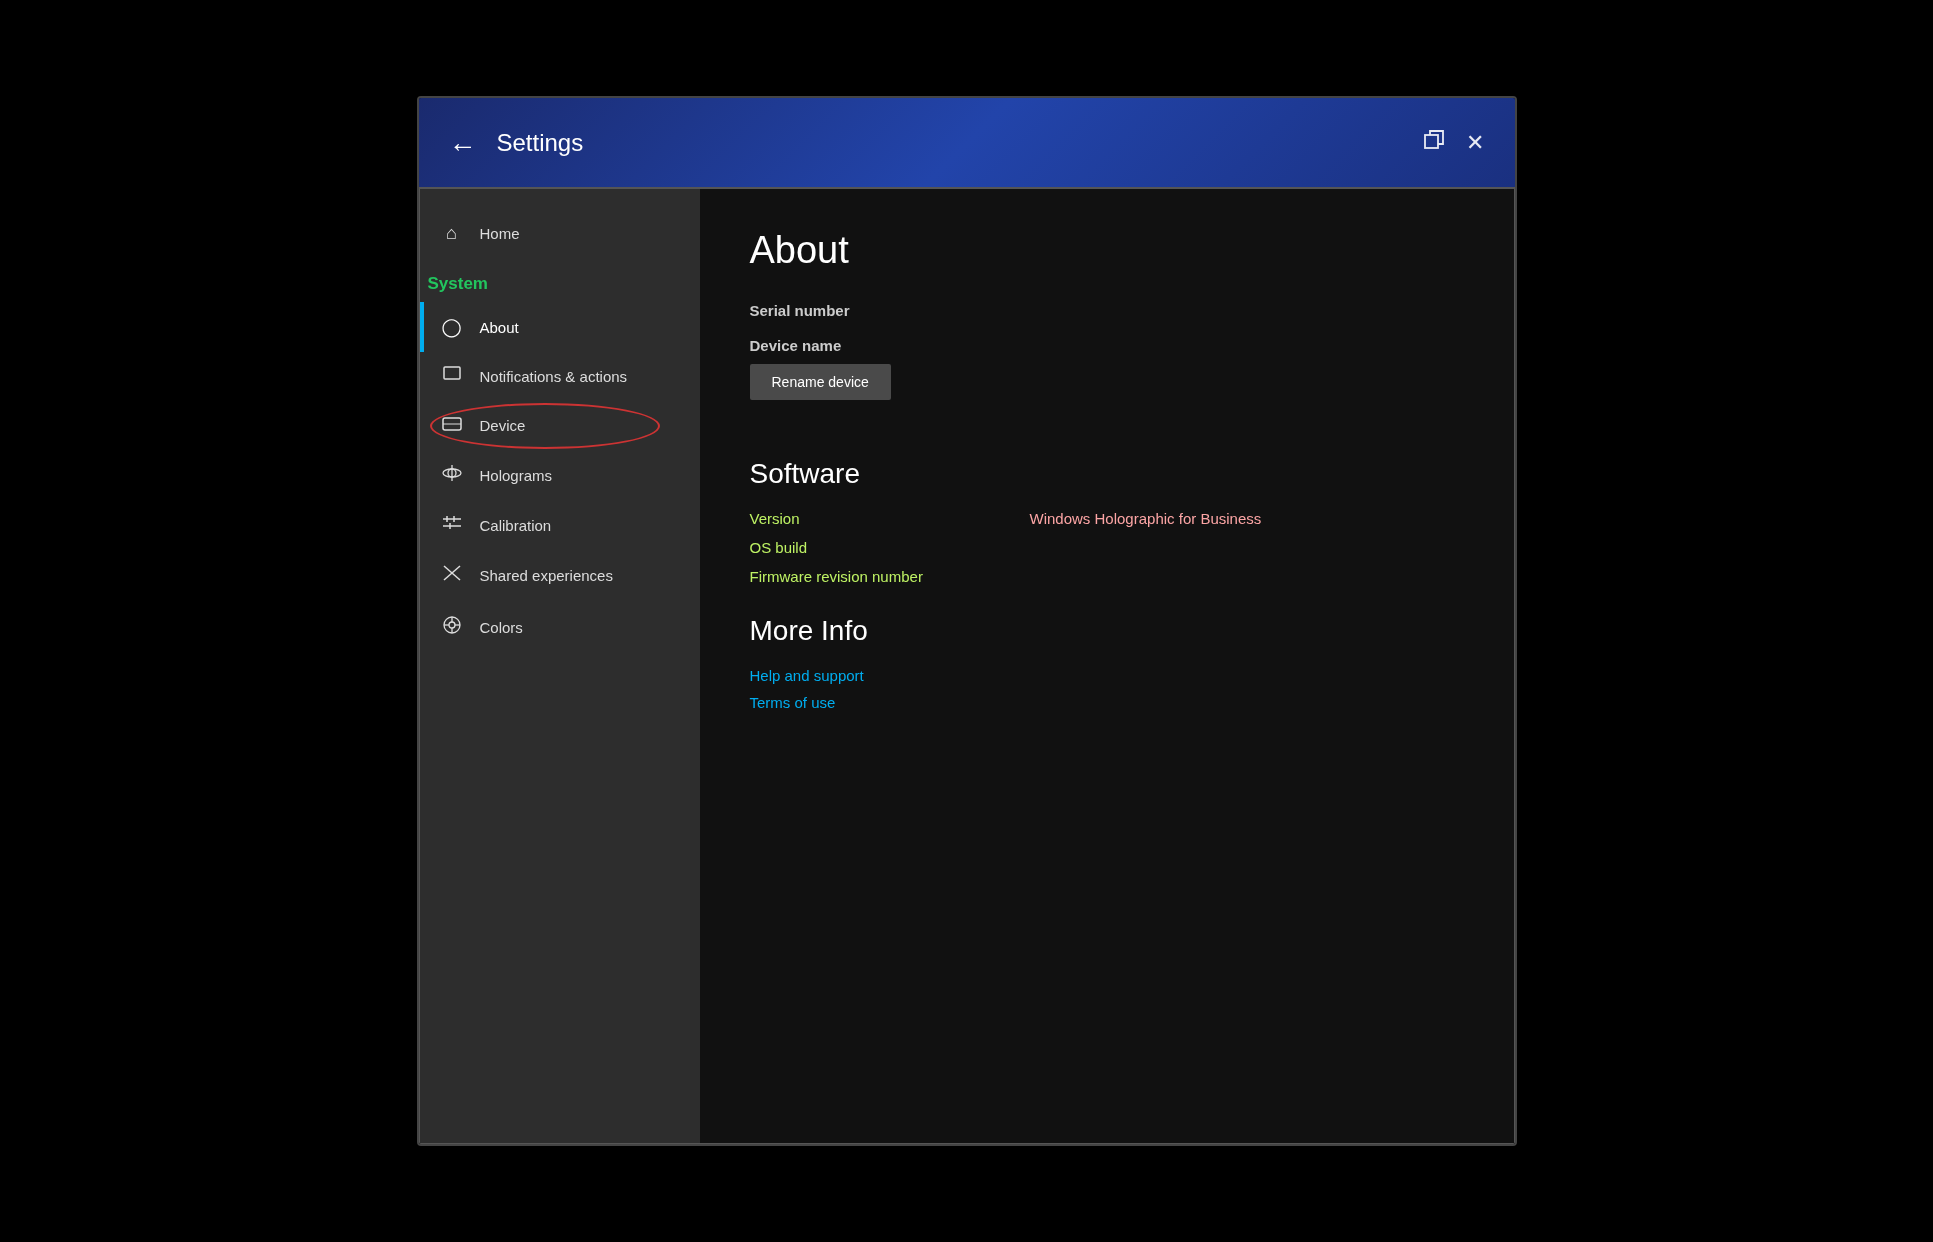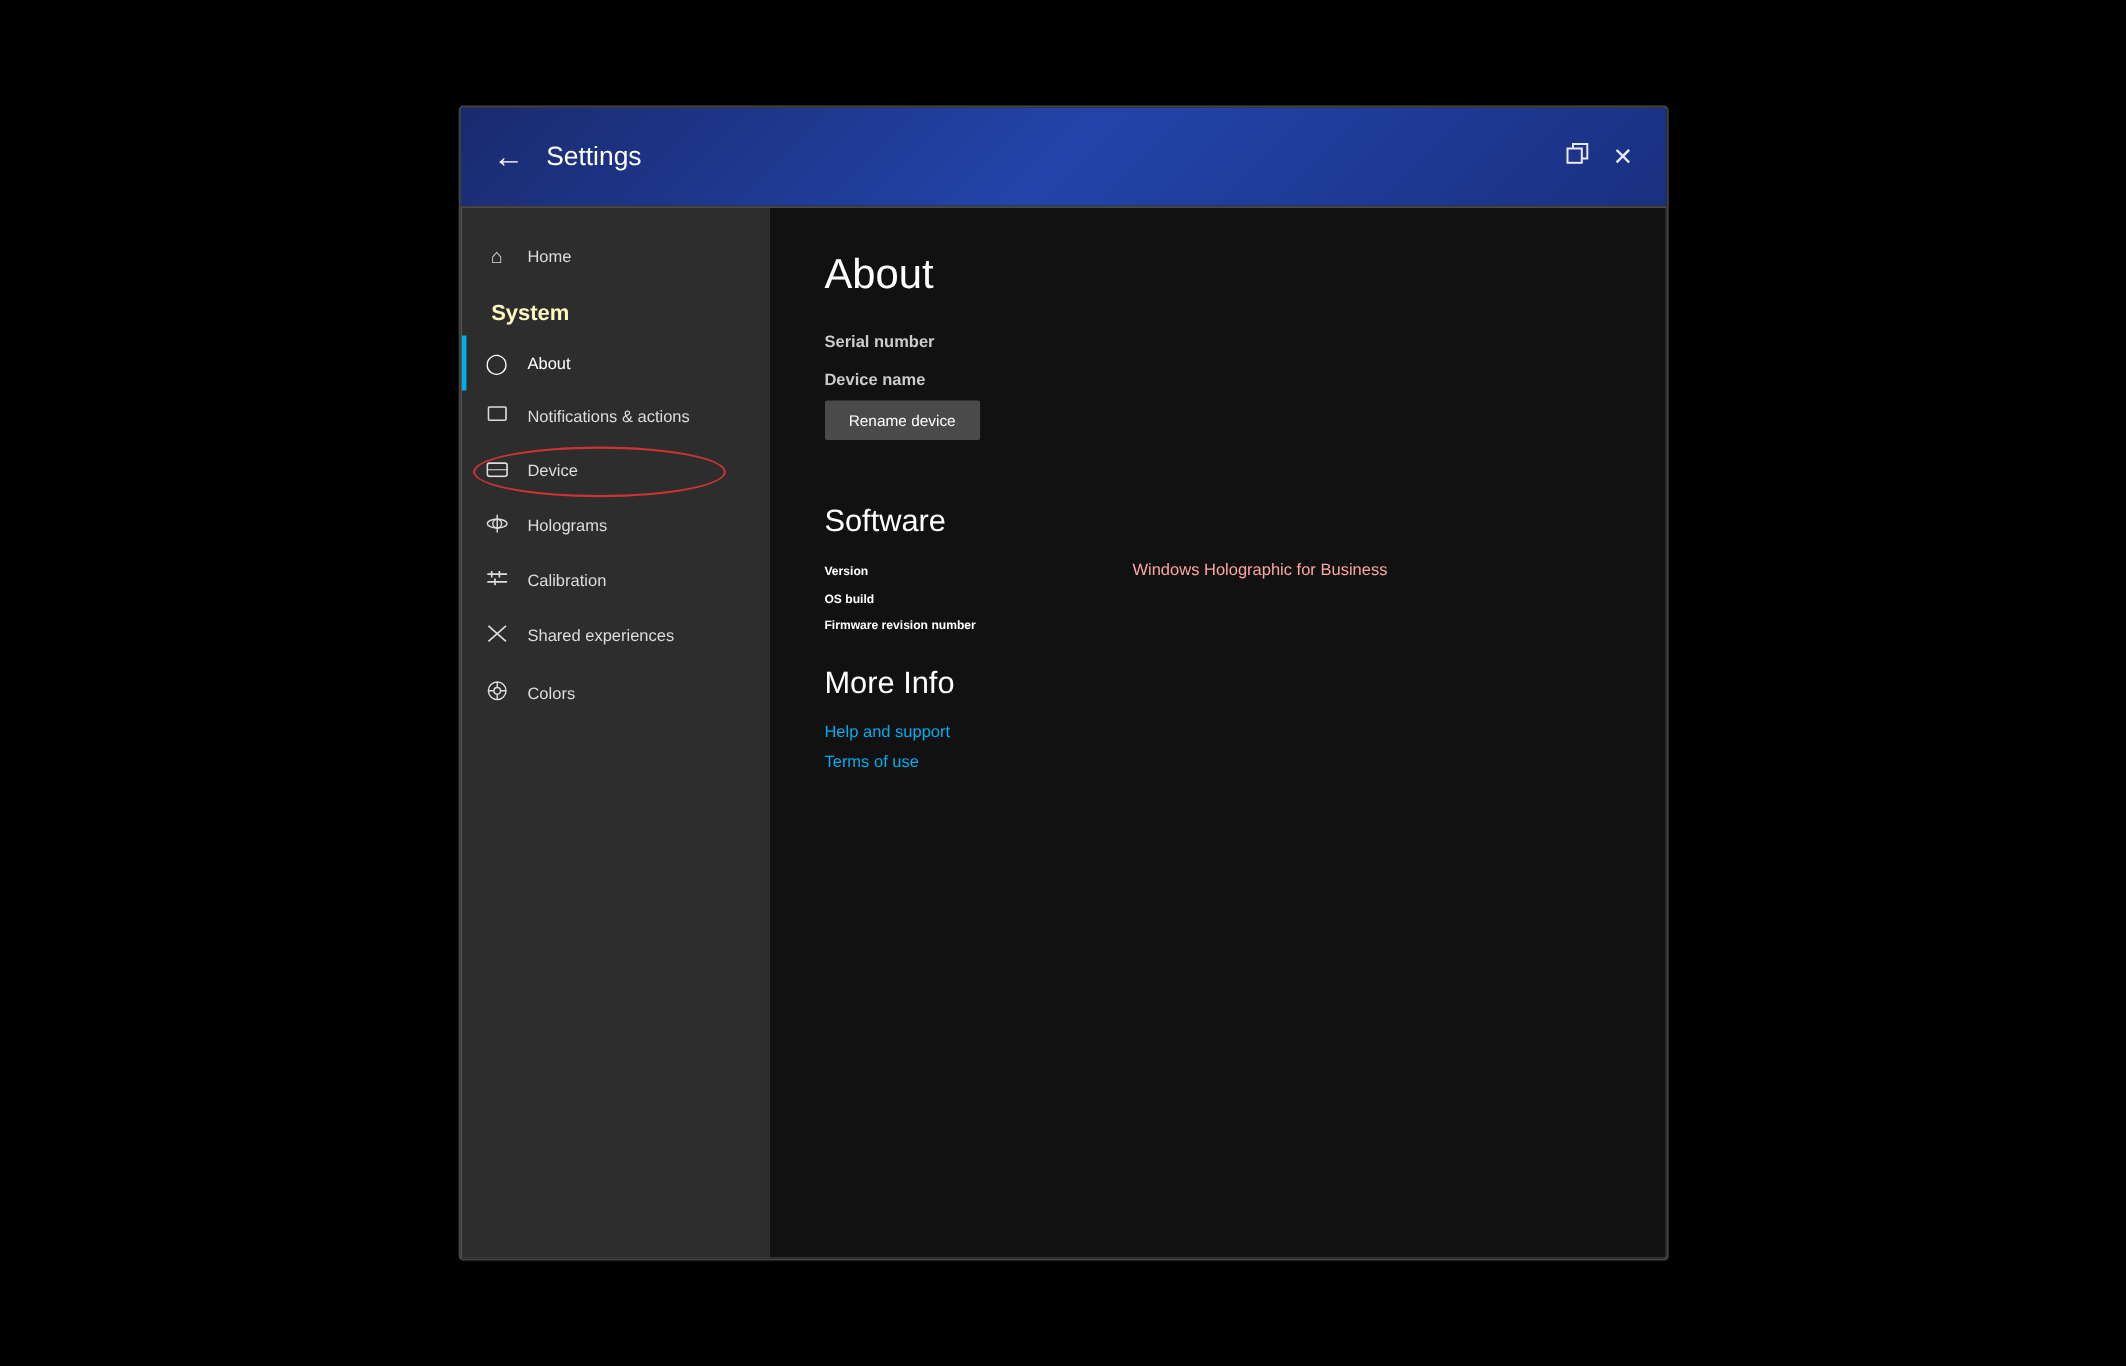--- a/index.html
+++ b/index.html
@@ -102,24 +102,24 @@
       content: '';
       position: absolute;
       left: 0;
       top: 0;
       bottom: 0;
       width: 4px;
       background: #00adef;
     }
 
     .sidebar-section-header {
-      color: #fef9c3;
-      font-size: 20px;
+      color: #22c55e;
+      font-size: 17px;
       font-weight: 600;
-      padding: 16px 20px 8px 27px;
+      padding: 16px 20px 8px 8px;
     }
 
     .sidebar-icon {
       font-size: 18px;
       width: 24px;
       text-align: center;
       flex-shrink: 0;
     }
 
     .sidebar-label {
@@ -190,23 +190,23 @@
       margin-bottom: 20px;
     }
 
     .info-table-row {
       display: flex;
       margin-bottom: 12px;
       align-items: baseline;
     }
 
     .info-table-key {
-      font-size: 11px;
-      font-weight: 700;
-      color: #ffffff;
+      font-size: 15px;
+      font-weight: 400;
+      color: #bef264;
       width: 280px;
       flex-shrink: 0;
     }
 
     .info-table-value {
       font-size: 15px;
       color: #fca5a5;
     }
 
     .more-info-title {

